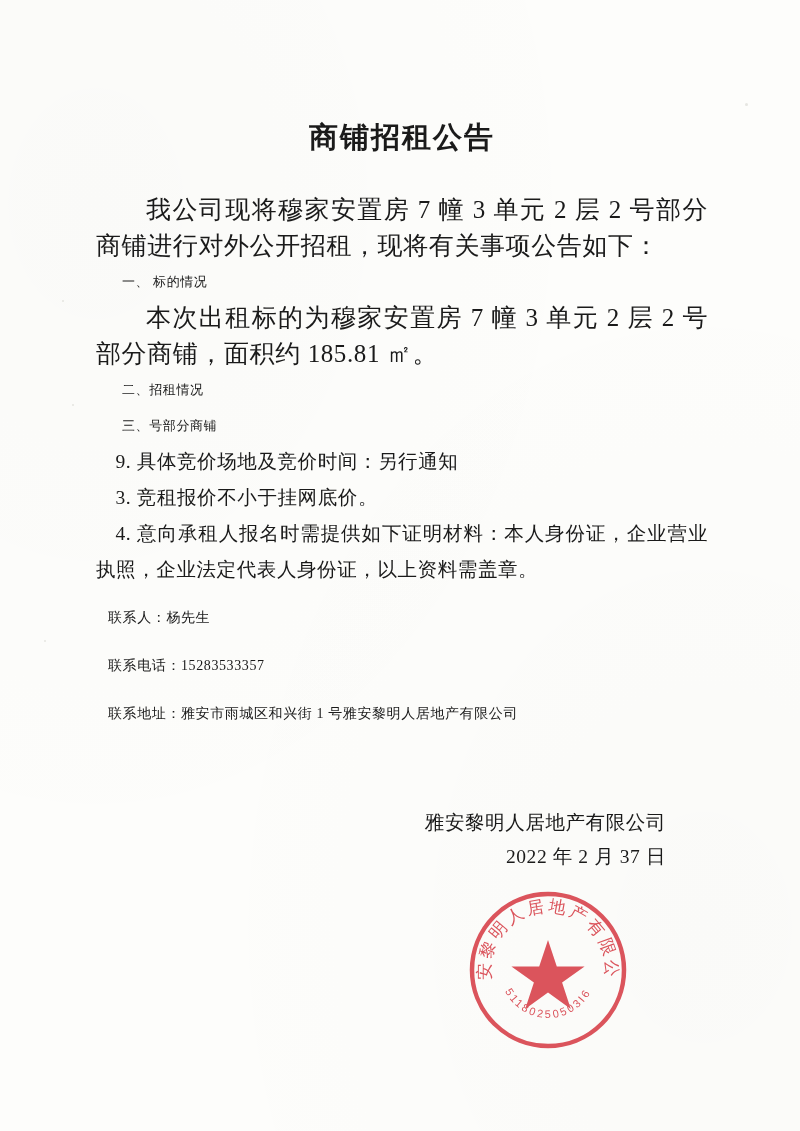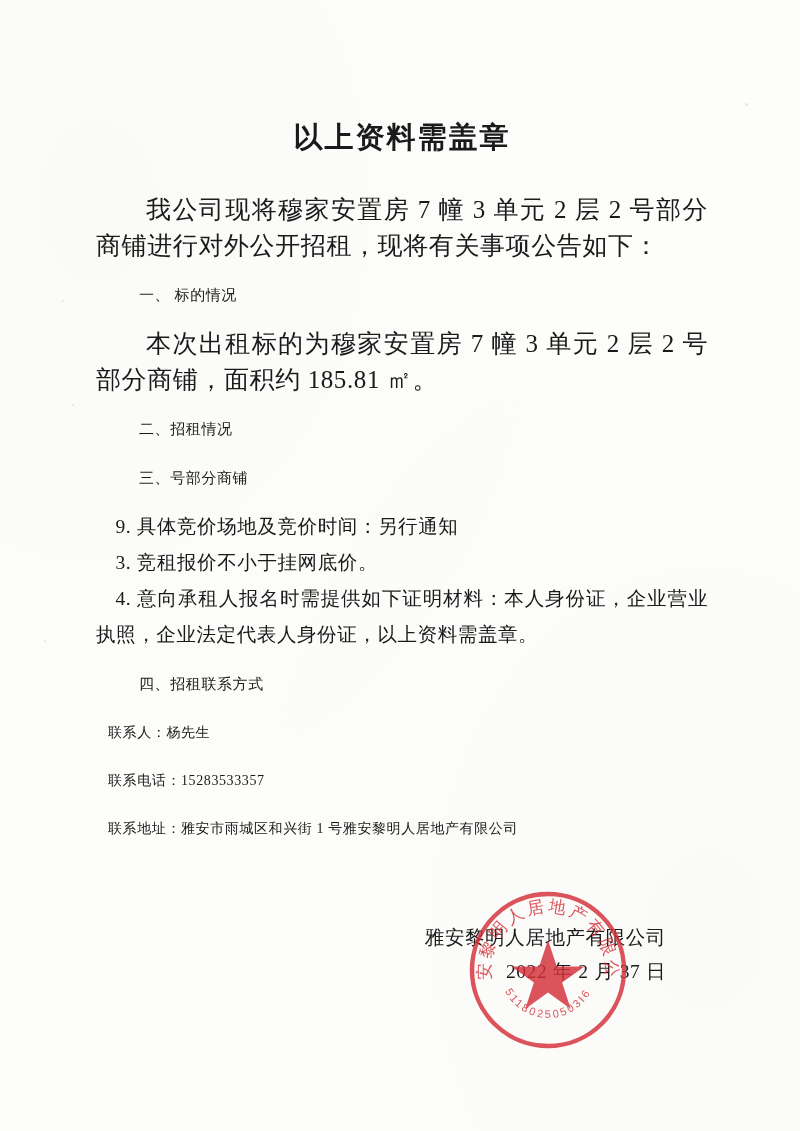--- a/index.html
+++ b/index.html
@@ -45,24 +45,24 @@
   .para {
     font-size: 25px;
     line-height: 36px;
     text-indent: 2em;
     margin: 0;
     text-align: justify;
     letter-spacing: 0.6px;
   }
 
   .section-head {
-    font-size: 15px;
+    font-size: 13px;
     line-height: 36px;
     text-indent: 2em;
-    margin: 13px;
+    margin: 0;
     letter-spacing: 0.6px;
   }
 
   .list-item {
     font-size: 19.5px;
     line-height: 36px;
     text-indent: 1em;
     margin: 0;
     text-align: justify;
     letter-spacing: 0.6px;
@@ -114,35 +114,34 @@
 
 <div class="page">
 
   <div class="speck" style="left:745px;top:103px;width:3px;height:3px;"></div>
   <div class="speck" style="left:62px;top:300px;width:2px;height:2px;"></div>
   <div class="speck" style="left:72px;top:404px;width:2px;height:2px;"></div>
   <div class="speck" style="left:44px;top:640px;width:2px;height:2px;"></div>
 
   <div class="content">
 
-    <h1 class="doc-title">以上资料需盖章</h1>
+    <h1 class="doc-title">商铺招租公告</h1>
 
     <p class="para">我公司现将穆家安置房 7 幢 3 单元 2 层 2 号部分商铺进行对外公开招租，现将有关事项公告如下：</p>
 
     <p class="section-head">一、 标的情况</p>
     <p class="para">本次出租标的为穆家安置房 7 幢 3 单元 2 层 2 号部分商铺，面积约 185.81 ㎡。</p>
 
     <p class="section-head">二、招租情况</p>
 
     <p class="section-head">三、号部分商铺</p>
     <p class="list-item">9. 具体竞价场地及竞价时间：另行通知</p>
     <p class="list-item">3. 竞租报价不小于挂网底价。</p>
     <p class="list-item">4. 意向承租人报名时需提供如下证明材料：本人身份证，企业营业执照，企业法定代表人身份证，以上资料需盖章。</p>
 
-    <p class="section-head">四、招租联系方式</p>
     <p class="contact-line">联系人：杨先生</p>
     <p class="contact-line">联系电话：15283533357</p>
     <p class="contact-line">联系地址：雅安市雨城区和兴街 1 号雅安黎明人居地产有限公司</p>
 
     <div class="signature-block">
       <div class="signature-line">雅安黎明人居地产有限公司</div>
       <div class="signature-line">2022 年 2 月 37 日</div>
     </div>
 
   </div>

